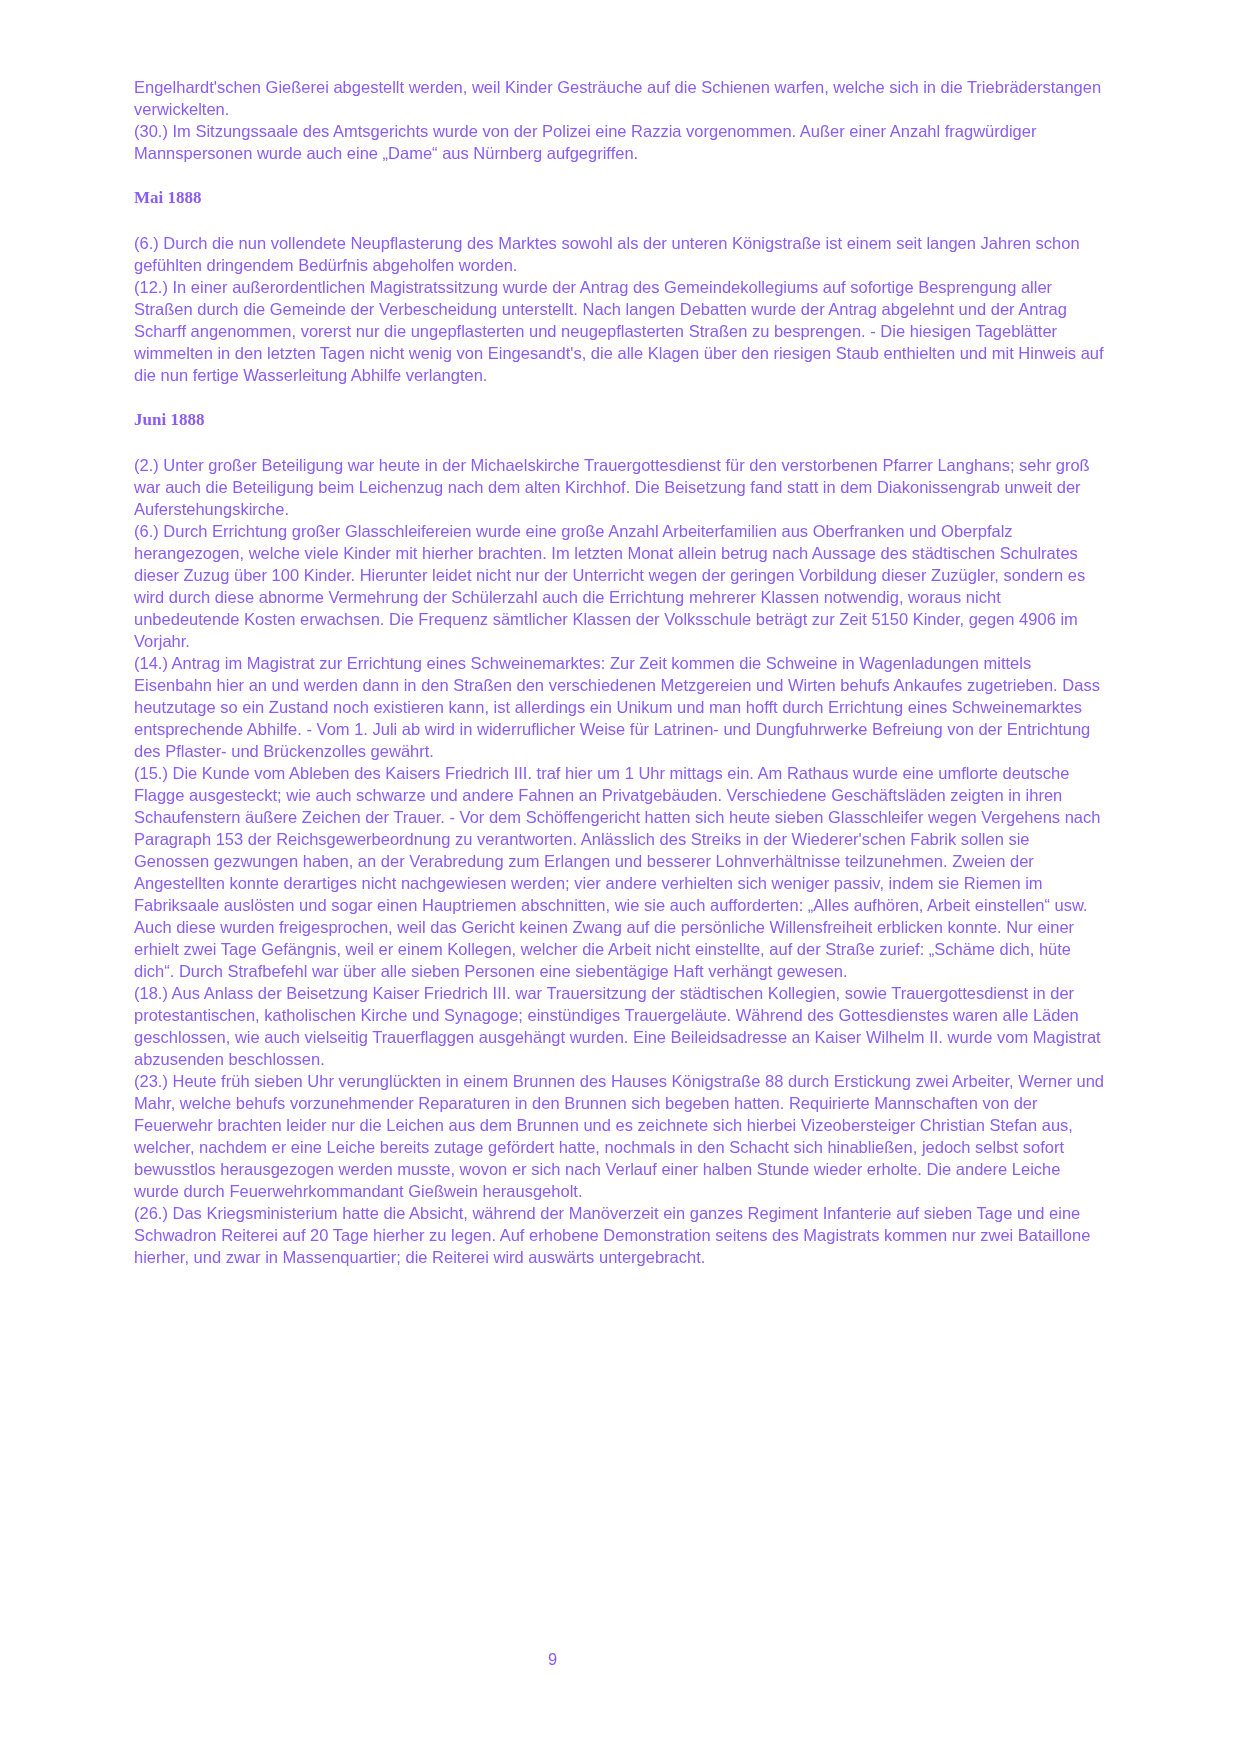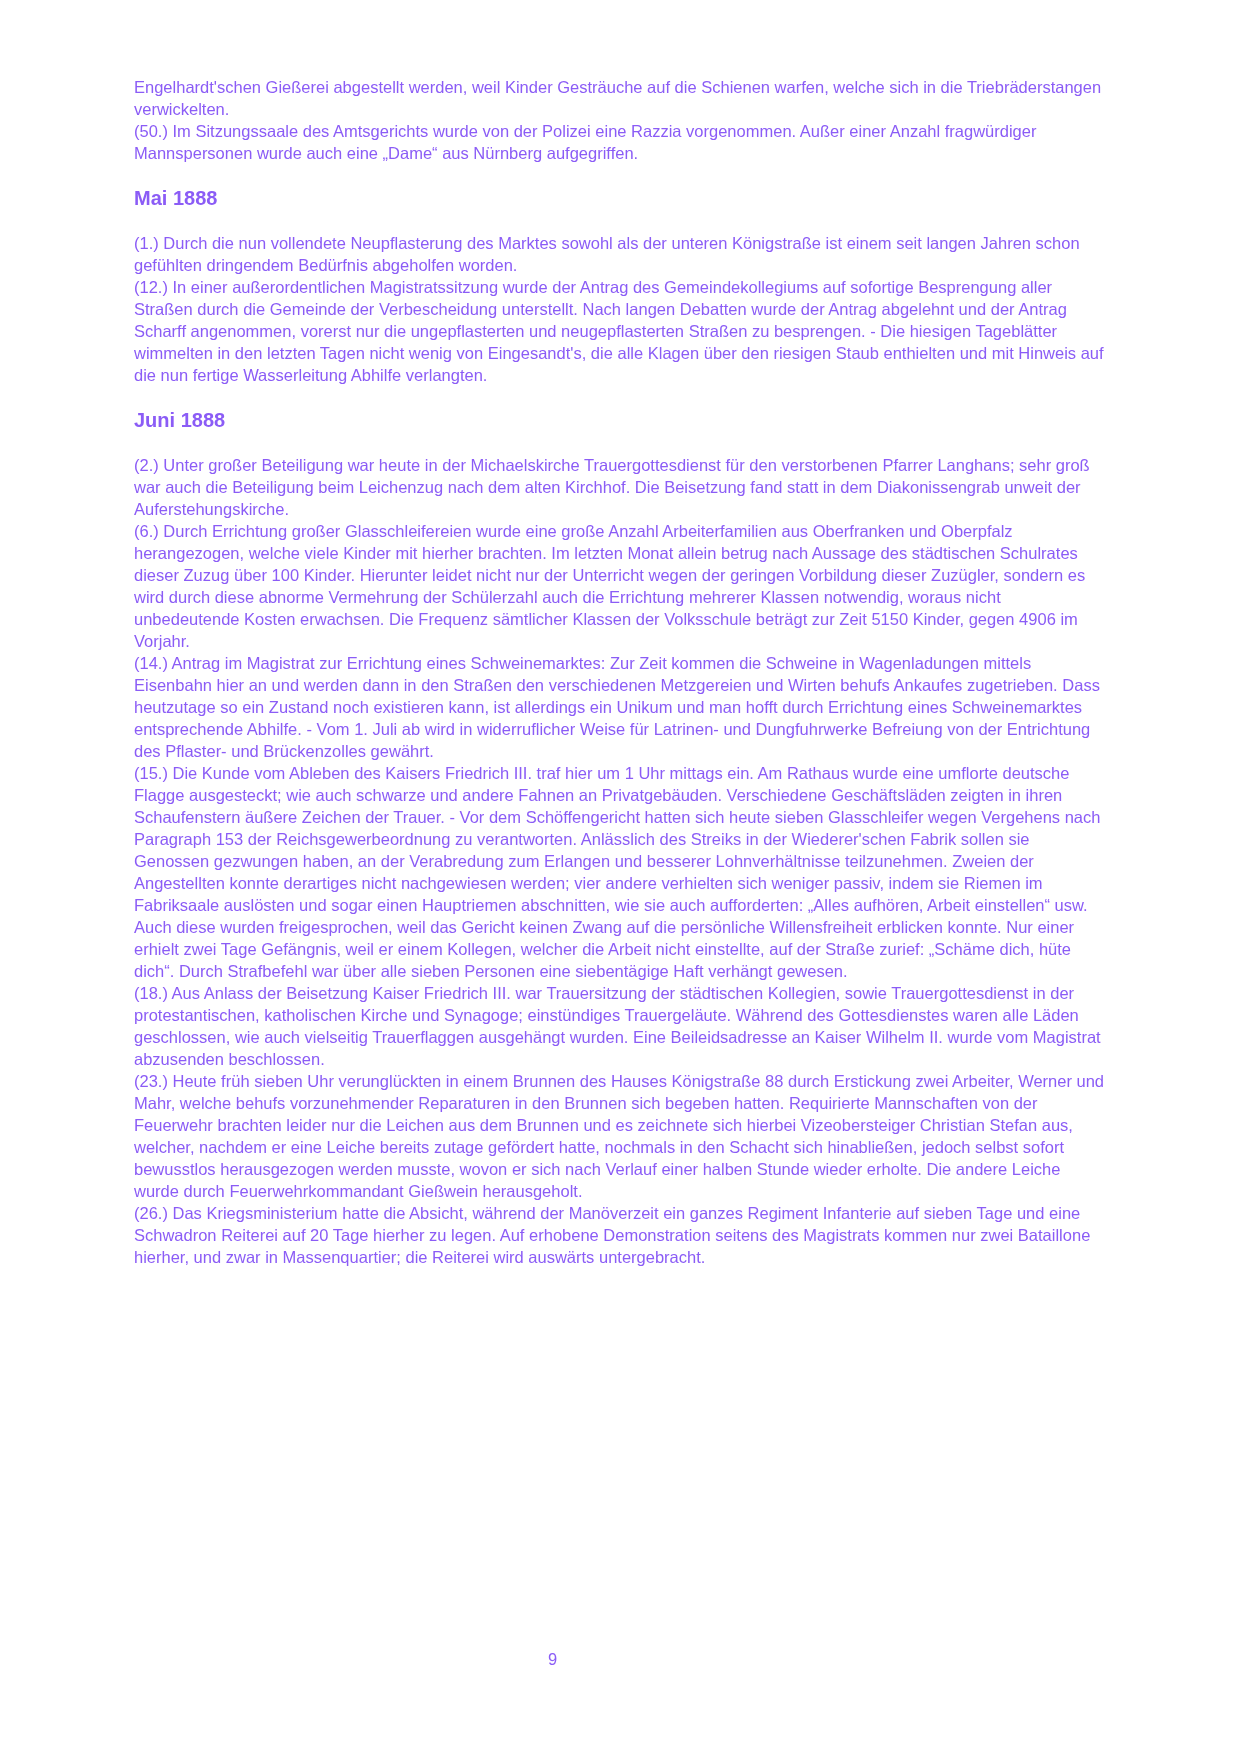--- a/index.html
+++ b/index.html
@@ -23,46 +23,47 @@
     left: 134px;
     top: 76px;
     width: 975px;
     text-align: left;
   }
   .para {
     margin: 0;
     padding: 0;
   }
   .heading {
-    font-size: 20px;
+    font-size: 17px;
     line-height: 22px;
     font-weight: bold;
     margin: 23px 0 23px 0;
     padding: 0;
+    font-family: Liberation Serif, serif;
   }
   .page-number {
     position: absolute;
     top: 1648px;
     left: 0;
     width: 1105px;
     text-align: center;
     font-size: 16.5px;
   }
 </style>
 </head>
 <body>
 
 <div class="page">
   <div class="content">
 
     <p class="para">Engelhardt'schen Gießerei abgestellt werden, weil Kinder Gesträuche auf die Schienen warfen, welche sich in die Triebräderstangen verwickelten.</p>
-    <p class="para">(50.) Im Sitzungssaale des Amtsgerichts wurde von der Polizei eine Razzia vorgenommen. Außer einer Anzahl fragwürdiger Mannspersonen wurde auch eine „Dame“ aus Nürnberg aufgegriffen.</p>
+    <p class="para">(30.) Im Sitzungssaale des Amtsgerichts wurde von der Polizei eine Razzia vorgenommen. Außer einer Anzahl fragwürdiger Mannspersonen wurde auch eine „Dame“ aus Nürnberg aufgegriffen.</p>
 
     <h2 class="heading">Mai 1888</h2>
-    <p class="para">(1.) Durch die nun vollendete Neupflasterung des Marktes sowohl als der unteren Königstraße ist einem seit langen Jahren schon gefühlten dringendem Bedürfnis abgeholfen worden.</p>
+    <p class="para">(6.) Durch die nun vollendete Neupflasterung des Marktes sowohl als der unteren Königstraße ist einem seit langen Jahren schon gefühlten dringendem Bedürfnis abgeholfen worden.</p>
     <p class="para">(12.) In einer außerordentlichen Magistratssitzung wurde der Antrag des Gemeindekollegiums auf sofortige Besprengung aller Straßen durch die Gemeinde der Verbescheidung unterstellt. Nach langen Debatten wurde der Antrag abgelehnt und der Antrag Scharff angenommen, vorerst nur die ungepflasterten und neugepflasterten Straßen zu besprengen. - Die hiesigen Tageblätter wimmelten in den letzten Tagen nicht wenig von Eingesandt's, die alle Klagen über den riesigen Staub enthielten und mit Hinweis auf die nun fertige Wasserleitung Abhilfe verlangten.</p>
 
     <h2 class="heading">Juni 1888</h2>
     <p class="para">(2.) Unter großer Beteiligung war heute in der Michaelskirche Trauergottesdienst für den verstorbenen Pfarrer Langhans; sehr groß war auch die Beteiligung beim Leichenzug nach dem alten Kirchhof. Die Beisetzung fand statt in dem Diakonissengrab unweit der Auferstehungskirche.</p>
     <p class="para">(6.) Durch Errichtung großer Glasschleifereien wurde eine große Anzahl Arbeiterfamilien aus Oberfranken und Oberpfalz herangezogen, welche viele Kinder mit hierher brachten. Im letzten Monat allein betrug nach Aussage des städtischen Schulrates dieser Zuzug über 100 Kinder. Hierunter leidet nicht nur der Unterricht wegen der geringen Vorbildung dieser Zuzügler, sondern es wird durch diese abnorme Vermehrung der Schülerzahl auch die Errichtung mehrerer Klassen notwendig, woraus nicht unbedeutende Kosten erwachsen. Die Frequenz sämtlicher Klassen der Volksschule beträgt zur Zeit 5150 Kinder, gegen 4906 im Vorjahr.</p>
     <p class="para">(14.) Antrag im Magistrat zur Errichtung eines Schweinemarktes: Zur Zeit kommen die Schweine in Wagenladungen mittels Eisenbahn hier an und werden dann in den Straßen den verschiedenen Metzgereien und Wirten behufs Ankaufes zugetrieben. Dass heutzutage so ein Zustand noch existieren kann, ist allerdings ein Unikum und man hofft durch Errichtung eines Schweinemarktes entsprechende Abhilfe. - Vom 1. Juli ab wird in widerruflicher Weise für Latrinen- und Dungfuhrwerke Befreiung von der Entrichtung des Pflaster- und Brückenzolles gewährt.</p>
     <p class="para">(15.) Die Kunde vom Ableben des Kaisers Friedrich III. traf hier um 1 Uhr mittags ein. Am Rathaus wurde eine umflorte deutsche Flagge ausgesteckt; wie auch schwarze und andere Fahnen an Privatgebäuden. Verschiedene Geschäftsläden zeigten in ihren Schaufenstern äußere Zeichen der Trauer. - Vor dem Schöffengericht hatten sich heute sieben Glasschleifer wegen Vergehens nach Paragraph 153 der Reichsgewerbeordnung zu verantworten. Anlässlich des Streiks in der Wiederer'schen Fabrik sollen sie Genossen gezwungen haben, an der Verabredung zum Erlangen und besserer Lohnverhältnisse teilzunehmen. Zweien der Angestellten konnte derartiges nicht nachgewiesen werden; vier andere verhielten sich weniger passiv, indem sie Riemen im Fabriksaale auslösten und sogar einen Hauptriemen abschnitten, wie sie auch aufforderten: „Alles aufhören, Arbeit einstellen“ usw. Auch diese wurden freigesprochen, weil das Gericht keinen Zwang auf die persönliche Willensfreiheit erblicken konnte. Nur einer erhielt zwei Tage Gefängnis, weil er einem Kollegen, welcher die Arbeit nicht einstellte, auf der Straße zurief: „Schäme dich, hüte dich“. Durch Strafbefehl war über alle sieben Personen eine siebentägige Haft verhängt gewesen.</p>
     <p class="para">(18.) Aus Anlass der Beisetzung Kaiser Friedrich III. war Trauersitzung der städtischen Kollegien, sowie Trauergottesdienst in der protestantischen, katholischen Kirche und Synagoge; einstündiges Trauergeläute. Während des Gottesdienstes waren alle Läden geschlossen, wie auch vielseitig Trauerflaggen ausgehängt wurden. Eine Beileidsadresse an Kaiser Wilhelm II. wurde vom Magistrat abzusenden beschlossen.</p>
     <p class="para">(23.) Heute früh sieben Uhr verunglückten in einem Brunnen des Hauses Königstraße 88 durch Erstickung zwei Arbeiter, Werner und Mahr, welche behufs vorzunehmender Reparaturen in den Brunnen sich begeben hatten. Requirierte Mannschaften von der Feuerwehr brachten leider nur die Leichen aus dem Brunnen und es zeichnete sich hierbei Vizeobersteiger Christian Stefan aus, welcher, nachdem er eine Leiche bereits zutage gefördert hatte, nochmals in den Schacht sich hinabließen, jedoch selbst sofort bewusstlos herausgezogen werden musste, wovon er sich nach Verlauf einer halben Stunde wieder erholte. Die andere Leiche wurde durch Feuerwehrkommandant Gießwein herausgeholt.</p>
     <p class="para">(26.) Das Kriegsministerium hatte die Absicht, während der Manöverzeit ein ganzes Regiment Infanterie auf sieben Tage und eine Schwadron Reiterei auf 20 Tage hierher zu legen. Auf erhobene Demonstration seitens des Magistrats kommen nur zwei Bataillone hierher, und zwar in Massenquartier; die Reiterei wird auswärts untergebracht.</p>

